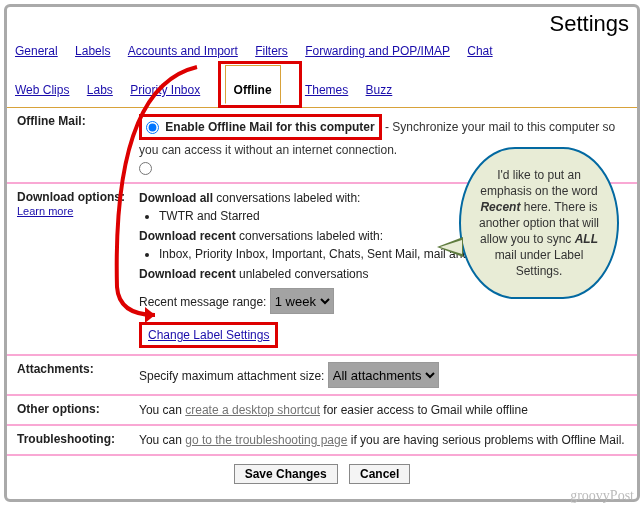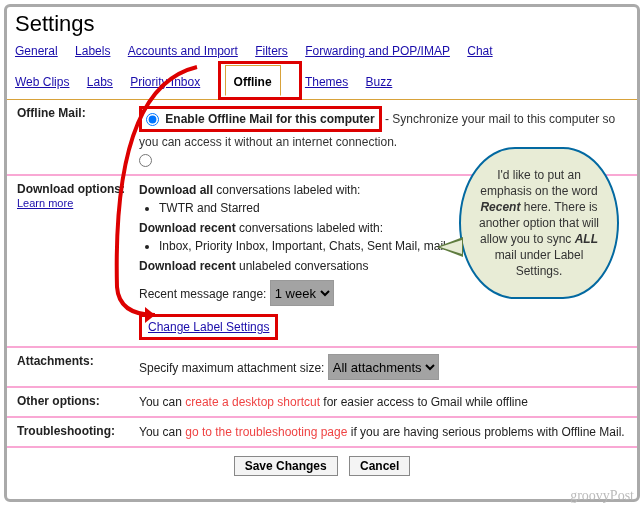--- a/index.html
+++ b/index.html
@@ -20,41 +20,42 @@
     height: 498px;
     position: relative;
     overflow: hidden;
     background: #fff;
   }
   .title {
     font-size: 22px;
     font-weight: normal;
     color: #000;
     padding: 4px 8px 2px 8px;
+    text-align: right;
   }
   .tabs {
     padding: 2px 8px 0 8px;
     line-height: 20px;
   }
   .tab {
     color: #1a0dab;
     text-decoration: underline;
     margin-right: 14px;
     cursor: pointer;
     white-space: nowrap;
     display: inline-block;
   }
   .tab.selected {
     color: #000;
     font-weight: bold;
     text-decoration: none;
     background: #fff;
     border: 1px solid #d8a23a;
     border-bottom-color: #fff;
-    padding: 6px 8px 3px 8px;
+    padding: 14px 8px 3px 8px;
     position: relative;
     z-index: 2;
   }
   .tab-highlight {
     border: 3px solid #d00;
     padding: 1px 4px;
     display: inline-block;
   }
   .content {
     border-top: 1px solid #d8a23a;
@@ -105,21 +106,21 @@
     border: 3px solid #d00;
     padding: 2px 6px;
     display: inline-block;
     margin-top: 8px;
   }
   .change-link-box a {
     color: #1a0dab;
     text-decoration: underline;
     cursor: pointer;
   }
-  .link { color: #ef4444; cursor: pointer; }
+  .link { color: #737373; text-decoration: underline; cursor: pointer; }
   .footer {
     text-align: center;
     padding: 8px;
   }
   .footer button {
     font-size: 12px;
     padding: 2px 10px;
     margin: 0 4px;
     border: 1px solid #888;
     background: #f4f4f4;

